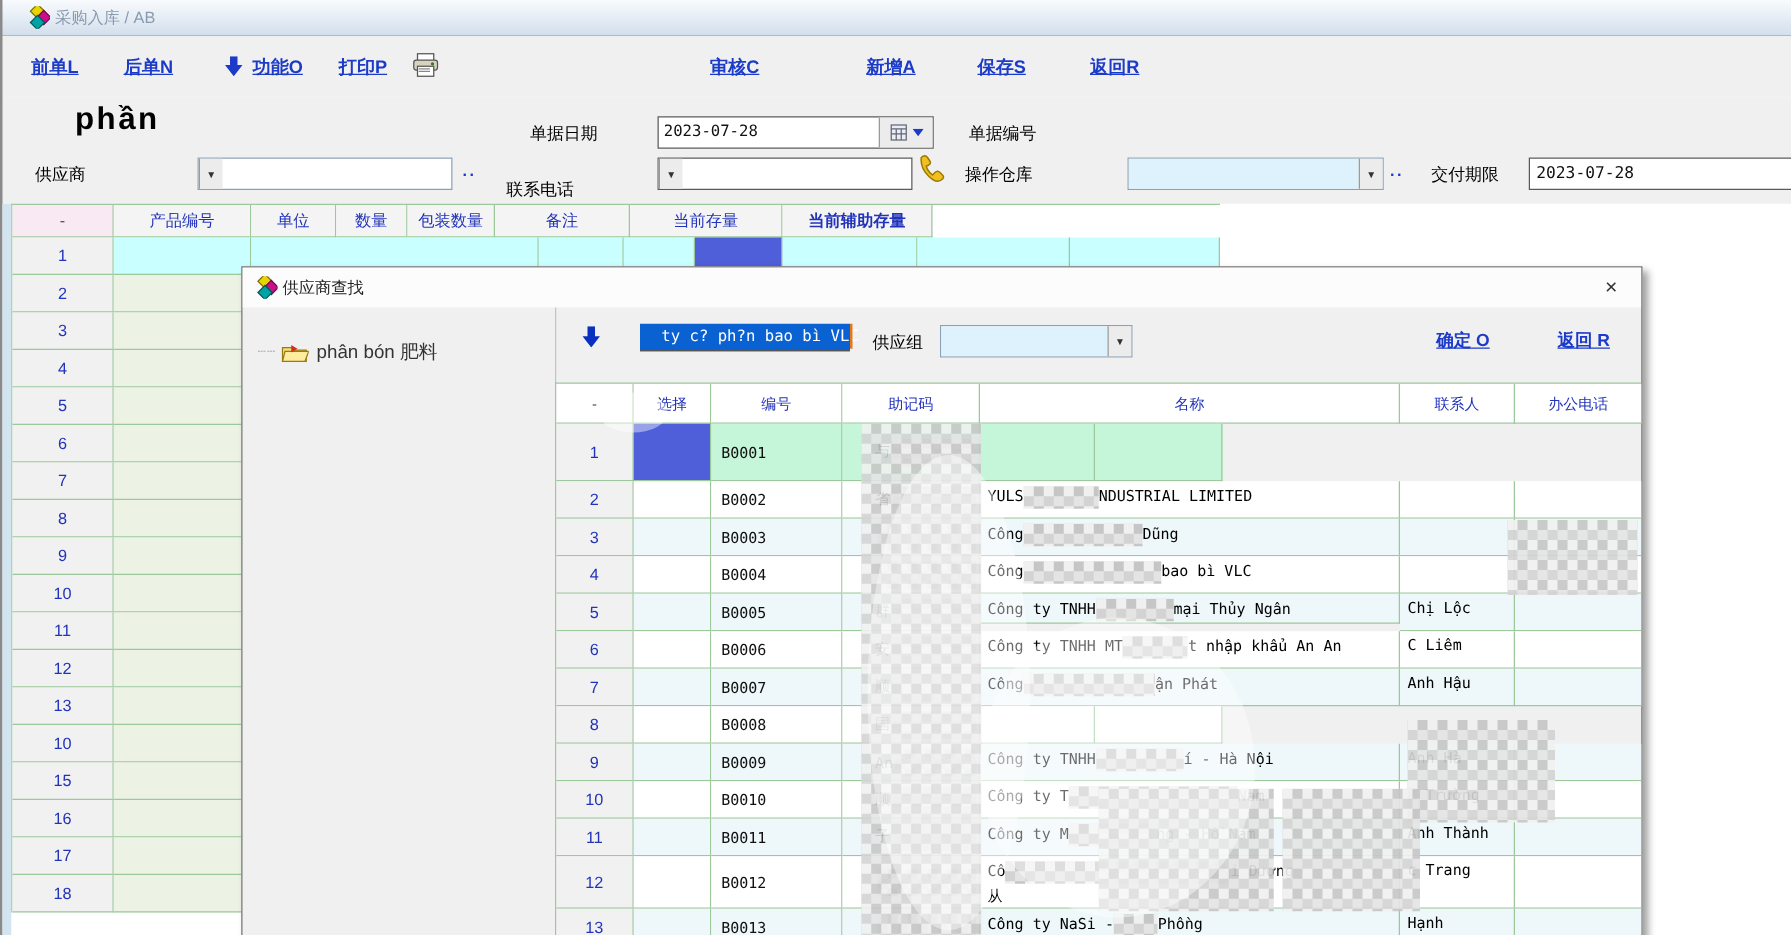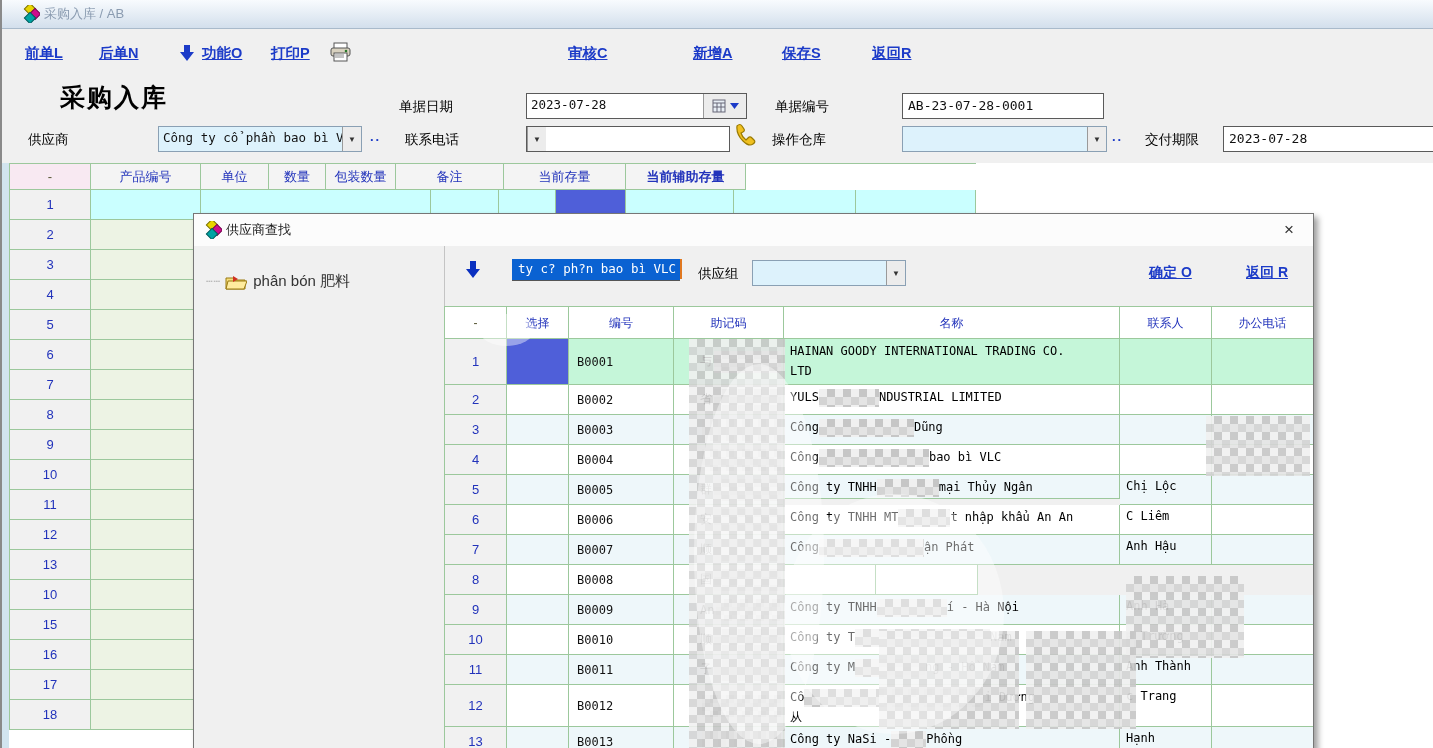--- a/index.html
+++ b/index.html
@@ -49,21 +49,21 @@
   .dlg-title{left:0;top:0;width:1119px;height:32px;background:#fcfcfc;}
   .dlg-title-text{left:32px;top:0;line-height:32px;font-size:13px;color:#222;}
   .dlg-close{left:1085px;top:6px;width:20px;height:20px;text-align:center;line-height:20px;
     font-size:17px;color:#333;cursor:pointer;}
   .dlg-sep{left:250px;top:32px;width:1px;height:503px;background:#c4c4c4;}
   .tree-item{left:12px;top:58px;display:flex;align-items:center;font-size:15px;color:#333;}
   .tree-dots{color:#aaa;font-size:11px;letter-spacing:1px;margin-right:2px;}
   .search-box{left:318px;top:45px;width:168px;height:21px;border-bottom:1px solid #555;
     background:#0a62d2;}
   .search-box .stxt{color:#fff;font-family:"DejaVu Sans Mono",monospace;font-size:12.5px;
-    line-height:20px;padding:0 6px;white-space:nowrap;}
+    line-height:20px;padding:0 17px;white-space:nowrap;}
   .cursor{left:486px;top:45px;width:2px;height:20px;background:#e07820;}
   .dlink{position:absolute;top:50px;font-size:14px;font-weight:600;color:var(--link);
     text-decoration:underline;cursor:pointer;white-space:nowrap;}
 
   .dlg-grid{left:250px;top:92px;width:869px;border-top:1px solid var(--gborder);
     border-left:1px solid var(--gborder);overflow:hidden;}
   .drow{display:flex;}
   .drow .gcell{background:#fff;font-family:"DejaVu Sans Mono",monospace;font-size:12px;}
   .drow.alt .gcell{background:#eef7fa;}
   .drow.sel .gcell{background:var(--mint);}
@@ -119,47 +119,45 @@
         <path d="M5 13 h9 M5 15 h9" stroke="#888" stroke-width="1"></path>
       </svg>
     </span>
     <span class="tlink" style="left:568px">审核C</span>
     <span class="tlink" style="left:693px">新增A</span>
     <span class="tlink" style="left:782px">保存S</span>
     <span class="tlink" style="left:872px">返回R</span>
   </div>
 
   <div class="abs form">
-    <div class="abs module-title">采购入库</div>
-
-    <span class="flabel" style="left:399px;top:21px">单据日期</span>
+    <div class="abs module-title">phần</div>
+
+    <span class="flabel" style="left:424px;top:21px">单据日期</span>
     <div class="combo" style="left:526px;top:16px;width:219px;border-color:#5a5a5a">
       <span class="cval">2023-07-28</span>
       <span class="dbtn" style="width:42px">
         <svg width="16" height="14">
             <rect x="1" y="1" width="12" height="12" fill="#e8eef5" stroke="#667"></rect>
           <path d="M1 4 h12 M5 4 v9 M9 4 v9 M1 8 h12" stroke="#667" stroke-width="1"></path>
           </svg>
         <svg width="9" height="6" style="margin-left:2px">
             <path d="M0 0 h9 l-4.5 6 z" fill="#1c3bc8"></path>
           </svg>
       </span>
     </div>
 
     <span class="flabel" style="left:775px;top:21px">单据编号</span>
-    <div class="tinput" style="left:902px;top:16px;width:190px;height:24px">AB-23-07-28-0001</div>
 
     <span class="flabel" style="left:28px;top:54px">供应商</span>
     <div class="combo cyan" style="left:158px;top:49px;width:202px">
-      <span class="cval">Công ty cổ phần bao bì V</span>
       <span class="dbtn">▼</span>
     </div>
     <span class="dots" style="left:370px;top:52px">..</span>
 
-    <span class="flabel" style="left:405px;top:54px">联系电话</span>
+    <span class="flabel" style="left:405px;top:66px">联系电话</span>
     <div class="combo" style="left:526px;top:49px;width:202px;border-color:#5a5a5a">
       <span class="dbtn">▼</span>
     </div>
     <span class="abs icon" style="left:733px;top:46px">
       <svg width="24" height="24">
         <path d="M4 3 q3 -3 5 0 l2 3 q1 2 -1 3 l-2 1 q1 4 5 7 l2-2 q2 -2 4 0 l2 2 q2 2 -1 4 q-4 3 -10 -3 q-7 -7 -6 -15 z" fill="#f0c020" stroke="#9a7a00" stroke-width="1.2"></path>
       </svg>
     </span>
 
     <span class="flabel" style="left:772px;top:54px">操作仓库</span>
@@ -445,24 +443,20 @@
         </div>
       <div id="dlg-grid-body">
           <div class="drow sel">
             <div class="gcell dnum" style="width: 62px; height: 46px; line-height: 46px;">1</div>
             <div class="gcell cell-selblue" style="width: 62px; height: 46px; line-height: 46px;"></div>
             <div class="gcell " style="width: 105px; height: 46px; line-height: 46px; padding-left: 8px; box-sizing: border-box;">B0001</div>
             <div class="gcell mncell" style="width: 110px; height: 46px; line-height: normal;">
               <span>与</span>
               <span class="mfill mosaic"></span>
             </div>
-            <div class="gcell namecell" style="width: 336px; height: 46px; line-height: 20px;">
-              <div><span>HAINAN GOODY INTERNATIONAL TRADING CO.</span><span></span></div>
-              <div>LTD</div>
-            </div>
             <div class="gcell ccell" style="width: 92px; height: 46px; line-height: normal; box-sizing: border-box;"></div>
             <div class="gcell " style="width: 102px; height: 46px; line-height: 46px;"></div>
           </div>
           <div class="drow">
             <div class="gcell dnum" style="width: 62px; height: 30px; line-height: 30px;">2</div>
             <div class="gcell " style="width: 62px; height: 30px; line-height: 30px;"></div>
             <div class="gcell " style="width: 105px; height: 30px; line-height: 30px; padding-left: 8px; box-sizing: border-box;">B0002</div>
             <div class="gcell mncell" style="width: 110px; height: 30px; line-height: normal;">
               <span>省</span>
               <span class="mfill mosaic"></span>

